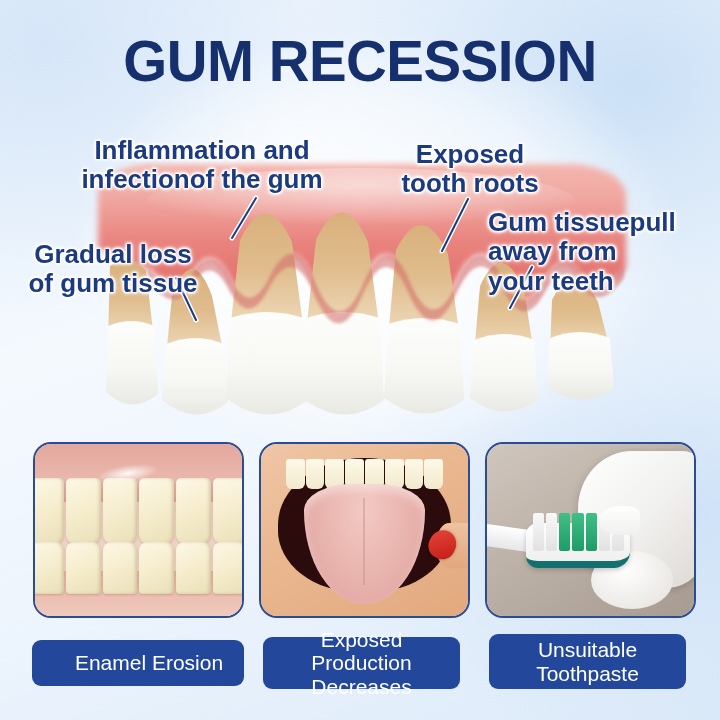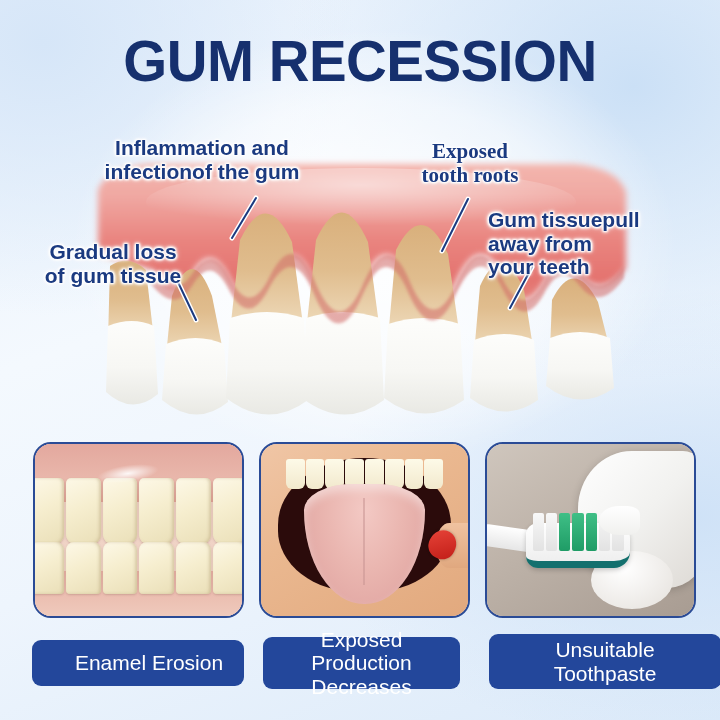--- a/index.html
+++ b/index.html
@@ -42,31 +42,31 @@
     left:88px; top:150px;
     width:546px; height:280px;
   }
   #illus svg { display:block; width:100%; height:100%; }
 
   
   .label {
     position:absolute;
     color:#1b3a80;
     font-weight:bold;
-    font-size:21px;
+    font-size:26px;
     line-height:1.13;
     text-shadow:
        0 0 4px #fff, 0 0 4px #fff, 0 0 6px #fff,
        1px 1px 2px #fff, -1px -1px 2px #fff,
        1px -1px 2px #fff, -1px 1px 2px #fff;
     white-space:pre-line;
   }
   #lbl-inflammation { left:78px;  top:136px; width:248px; text-align:center; }
   #lbl-gradual      { left:16px;  top:240px; width:194px; text-align:center; }
-  #lbl-exposed      { left:396px; top:140px; width:148px; text-align:center;font-family:Liberation Serif, serif; }
+  #lbl-exposed      { left:396px; top:140px; width:148px; text-align:center; }
   #lbl-pull         { left:488px; top:208px; width:200px; text-align:left; }
 
   
   .leader { position:absolute; }
   .leader svg { display:block; overflow:visible; }
 
   
   .card {
     position:absolute;
     width:211px; height:176px;
@@ -216,21 +216,21 @@
     line-height:1.12;
     text-align:center;
     display:flex;
     align-items:center;
     justify-content:center;
     padding:6px 10px;
     white-space:pre-line;
   }
   #cap-1 { left:32px;  top:640px; width:212px; height:46px;padding-left:32px; }
   #cap-2 { left:263px; top:637px; width:197px; height:52px; }
-  #cap-3 { left:489px; top:634px; width:232px; height:55px; }
+  #cap-3 { left:489px; top:634px; width:197px; height:55px; }
 </style>
 </head>
 <body>
 
 <div id="poster">
 
   <div id="title">GUM RECESSION</div>
 
   <div id="illus">
     <svg viewBox="0 0 546 280" preserveAspectRatio="none">

